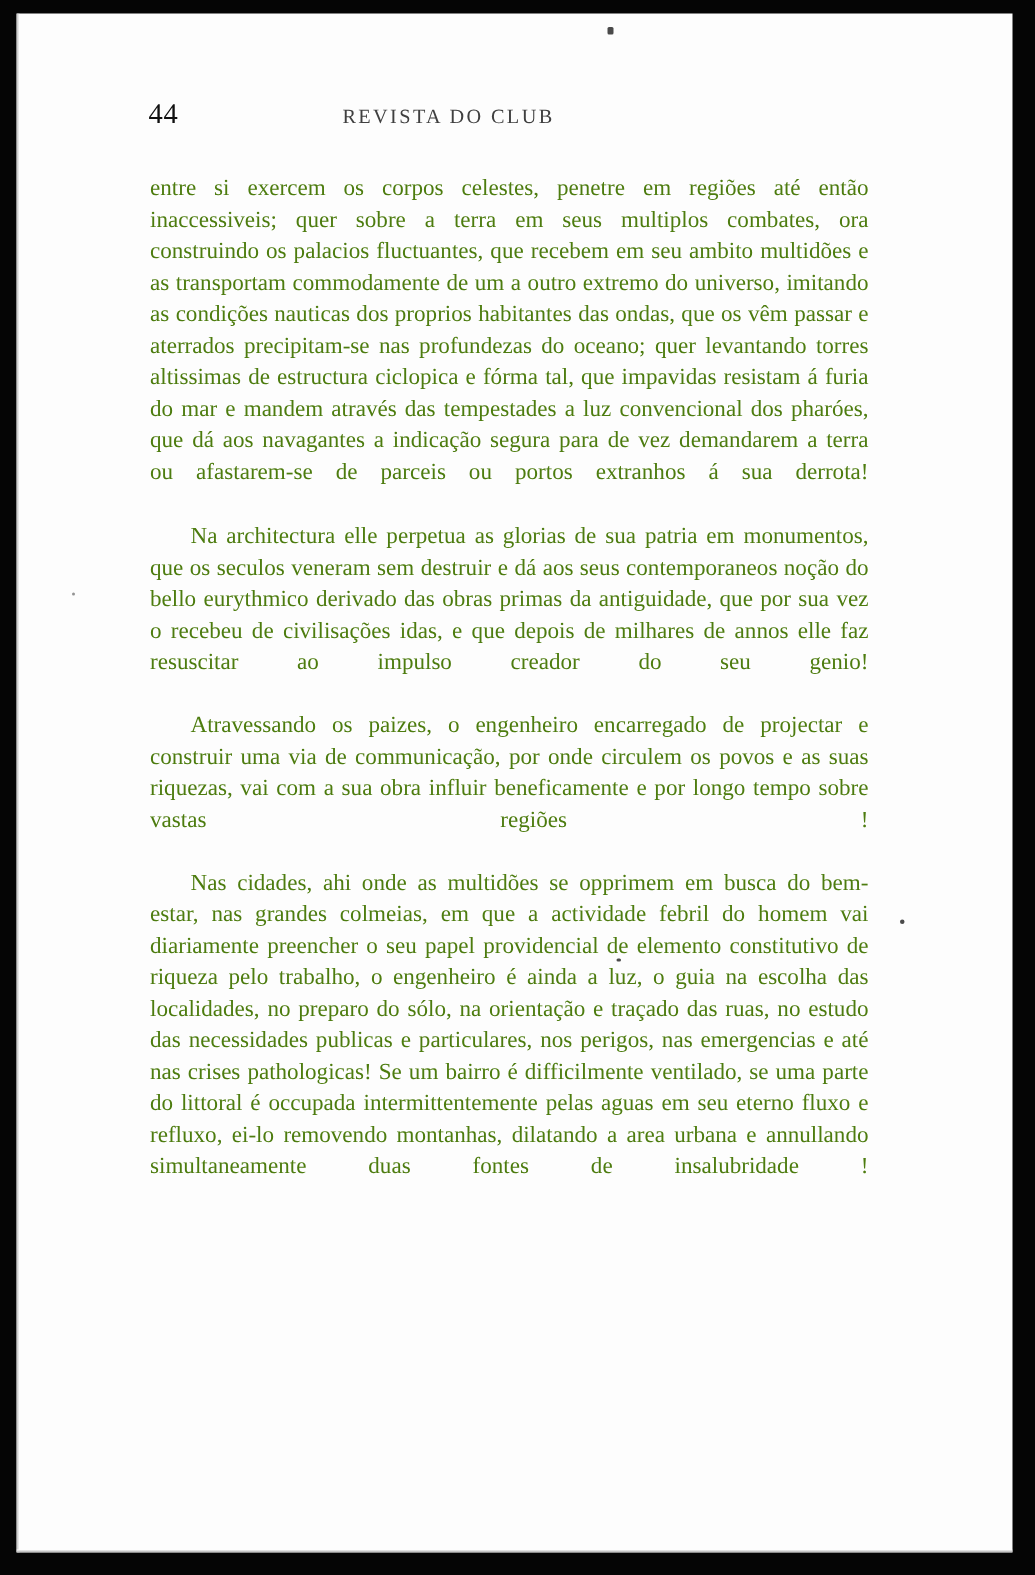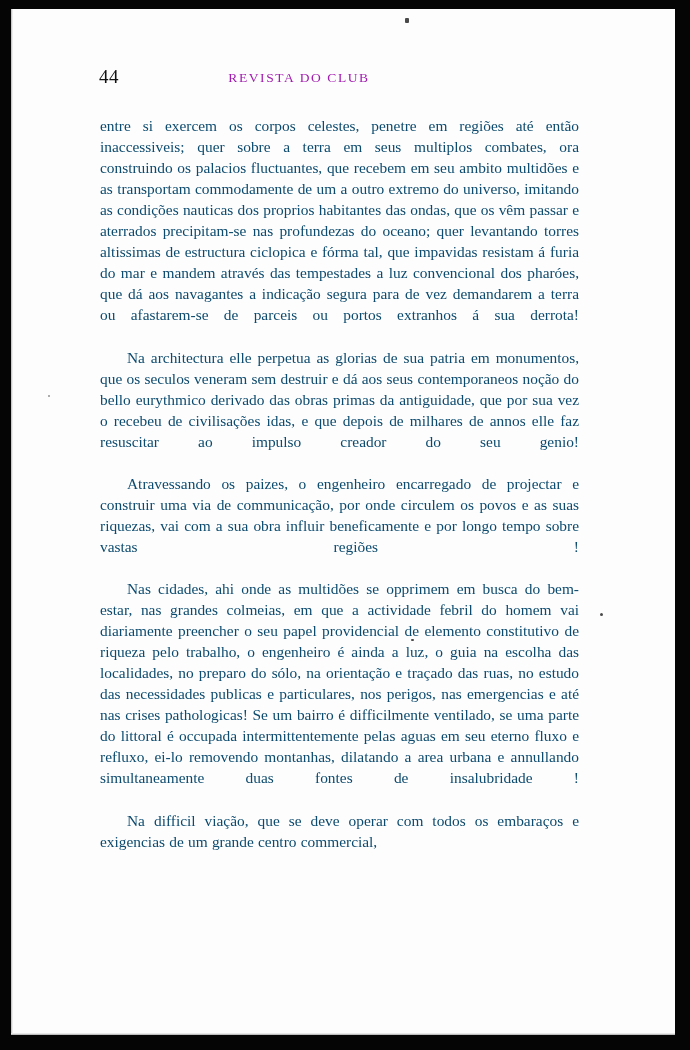--- a/index.html
+++ b/index.html
@@ -69,40 +69,40 @@
   }
   .head-title {
     position: absolute;
     left: 0;
     top: 2px;
     width: 100%;
     text-align: center;
     font-size: 13.5px;
     line-height: 22px;
     letter-spacing: 1.6px;
-    color: #a21caf;
+    color: #404040;
     font-variant: small-caps;
     text-transform: uppercase;
     
     padding-right: 88px;
     box-sizing: border-box;
   }
 
   
   .text-block {
     position: absolute;
     left: 89px;
     top: 106px;
     width: 479px;
   }
   .para {
     margin: 0;
     font-size: 15.4px;
     line-height: 21.05px;
-    color: #0c4a6e;
+    color: #4d7c0f;
     text-align: justify;
     text-justify: inter-word;
     text-indent: 27px;
     word-spacing: 0.4px;
     -webkit-font-smoothing: none;
   }
   .para.first {
     text-indent: 0;
   }
   
@@ -145,17 +145,16 @@
     <div class="running-head">
       <span class="folio">44</span>
       <span class="head-title">REVISTA DO CLUB</span>
     </div>
 
     <div class="text-block">
       <p class="para first">entre si exercem os corpos celestes, penetre em regiões até então inaccessiveis; quer sobre a terra em seus multiplos combates, ora construindo os palacios fluctuantes, que recebem em seu ambito multidões e as transportam commodamente de um a outro extremo do universo, imitando as condições nauticas dos proprios habitantes das ondas, que os vêm passar e aterrados precipitam-se nas profundezas do oceano; quer levantando torres altissimas de estructura ciclopica e fórma tal, que impavidas resistam á furia do mar e mandem através das tempestades a luz convencional dos pharóes, que dá aos navagantes a indicação segura para de vez demandarem a terra ou afastarem-se de parceis ou portos extranhos á sua derrota!</p>
       <p class="para">Na architectura elle perpetua as glorias de sua patria em monumentos, que os seculos veneram sem destruir e dá aos seus contemporaneos noção do bello eurythmico derivado das obras primas da antiguidade, que por sua vez o recebeu de civilisações idas, e que depois de milhares de annos elle faz resuscitar ao impulso creador do seu genio!</p>
       <p class="para">Atravessando os paizes, o engenheiro encarregado de projectar e construir uma via de communicação, por onde circulem os povos e as suas riquezas, vai com a sua obra influir beneficamente e por longo tempo sobre vastas regiões !</p>
       <p class="para">Nas cidades, ahi onde as multidões se opprimem em busca do bem-estar, nas grandes colmeias, em que a actividade febril do homem vai diariamente preencher o seu papel providencial de elemento constitutivo de riqueza pelo trabalho, o engenheiro é ainda a luz, o guia na escolha das localidades, no preparo do sólo, na orientação e traçado das ruas, no estudo das necessidades publicas e particulares, nos perigos, nas emergencias e até nas crises pathologicas! Se um bairro é difficilmente ventilado, se uma parte do littoral é occupada intermittentemente pelas aguas em seu eterno fluxo e refluxo, ei-lo removendo montanhas, dilatando a area urbana e annullando simultaneamente duas fontes de insalubridade !</p>
-      <p class="para ragged">Na difficil viação, que se deve operar com todos os embaraços e exigencias de um grande centro commercial,</p>
     </div>
 
   </div>
 </div>
 
 </body></html>

